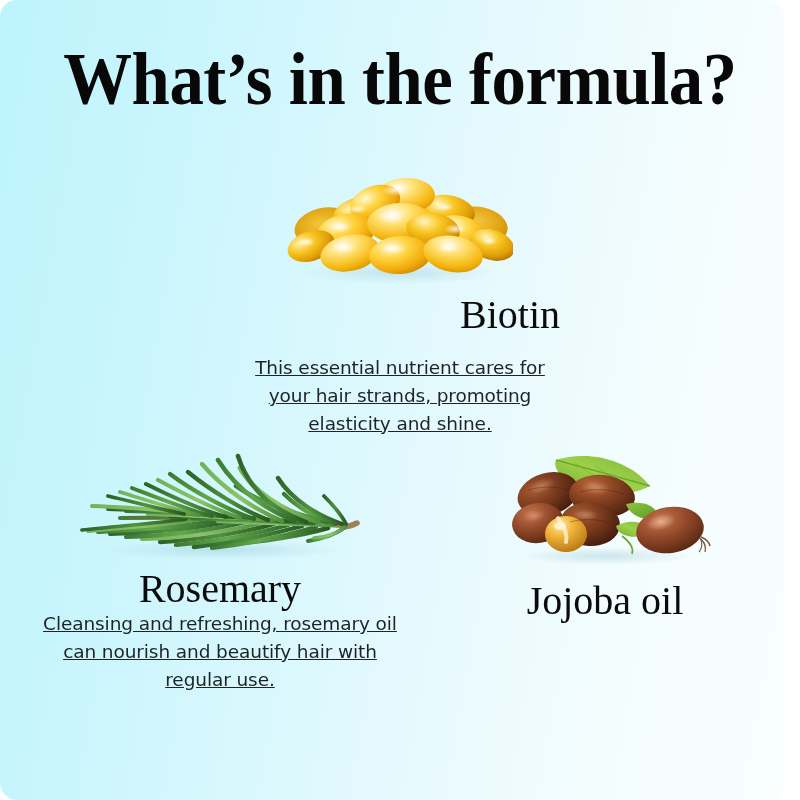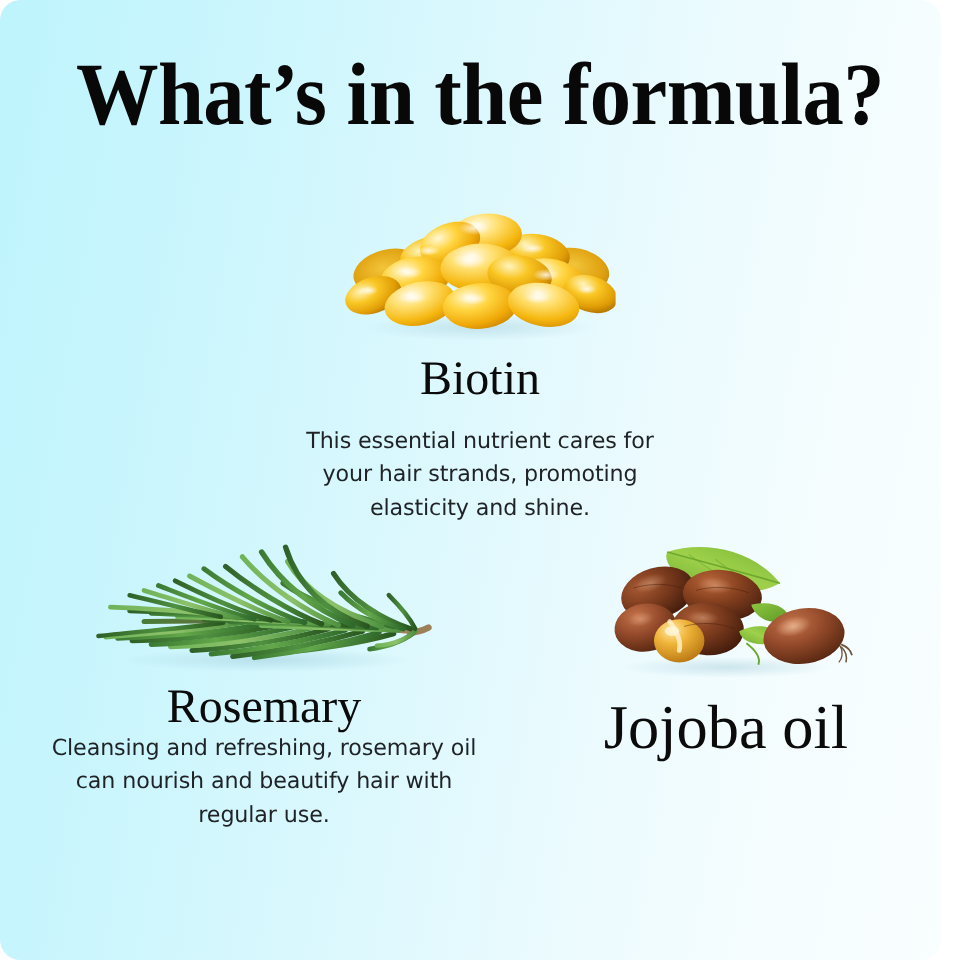--- a/index.html
+++ b/index.html
@@ -57,50 +57,51 @@
     color: #0b0b0b;
     line-height: 1.05;
     white-space: nowrap;
   }
   .ing-desc {
     font-family: "DejaVu Sans", "Liberation Sans", sans-serif;
     font-size: 18.5px;
     line-height: 1.50;
     color: #1f2326;
     letter-spacing: -0.1px;
+    text-decoration: underline;
   }
 
   
   #block-biotin {
     left: 240px;
     top: 170px;
     width: 320px;
   }
   #block-biotin .art { height: 118px; }
-  #block-biotin .ing-name { font-size: 40px; margin-top: 6px; }
+  #block-biotin .ing-name { font-size: 40px; margin-top: 6px; text-align: right; }
   #block-biotin .ing-desc { margin-top: 18px; }
 
   
   #block-rosemary {
     left: 35px;
     top: 438px;
     width: 370px;
   }
   #block-rosemary .art { height: 130px; }
   #block-rosemary .ing-name { font-size: 40px; margin-top: 0; }
   #block-rosemary .ing-desc { }
 
   
   #block-jojoba {
     left: 440px;
     top: 438px;
     width: 330px;
   }
   #block-jojoba .art { height: 130px; }
-  #block-jojoba .ing-name { font-size: 52px; margin-top: 12px; }
+  #block-jojoba .ing-name { font-size: 40px; margin-top: 12px; }
   #block-jojoba .ing-desc { margin-top: 16px; }
 
   .art {
     position: relative;
     width: 100%;
   }
   .art svg { display: block; margin: 0 auto; }
 </style>
 </head>
 <body>

